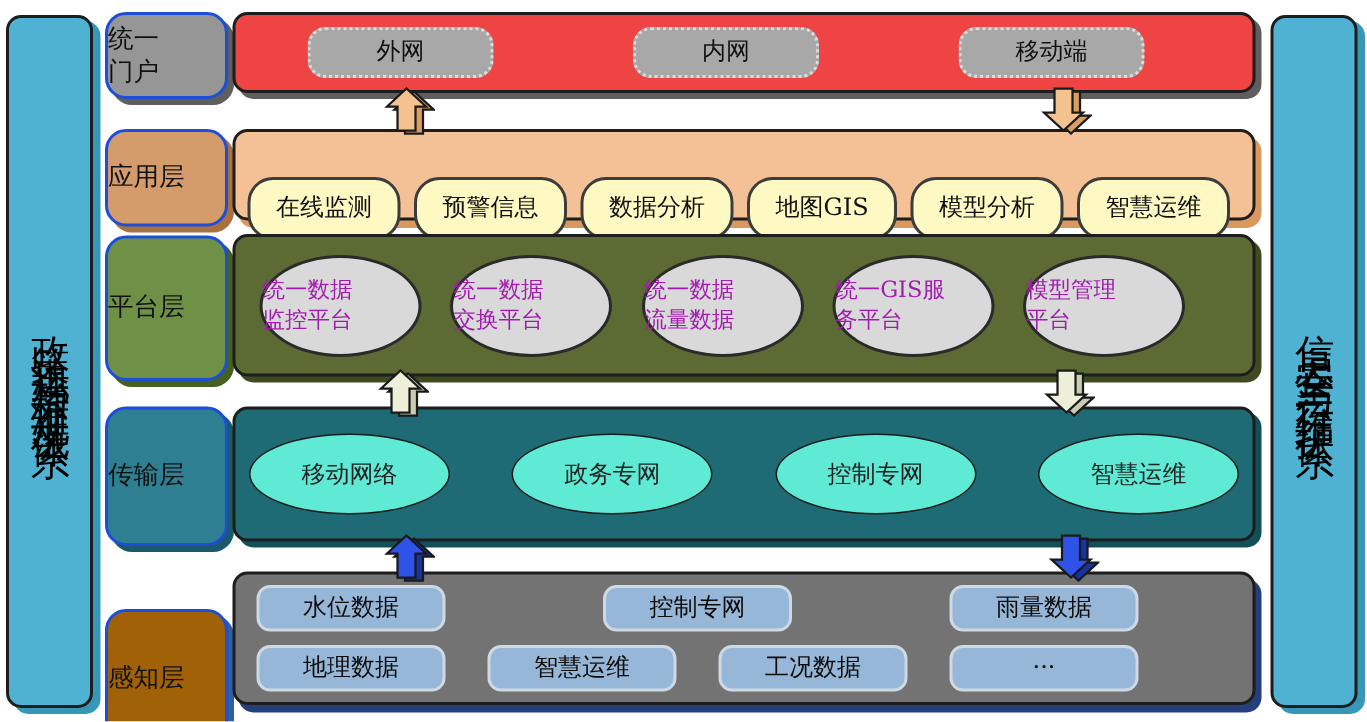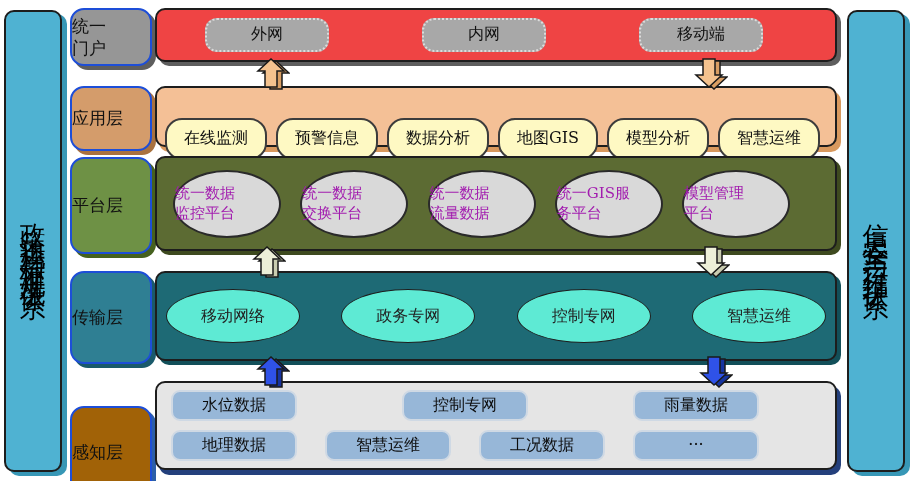--- a/index.html
+++ b/index.html
@@ -48,21 +48,21 @@
   }
   .bar-platform{
     top:156px; height:95px; background:#5C6B33; box-shadow:4px 4px 0 #3e4a1f;
     justify-content:space-between; padding:0 45px 0 16px;
   }
   .bar-transmission{
     top:271px; height:90px; background:#1E6A75; box-shadow:4px 4px 0 #124f59;
     justify-content:space-between; padding:0 9px;
   }
   .bar-perception{
-    top:381px; height:89px; background:#e5e5e5; box-shadow:4px 5px 0 #24407c;
+    top:381px; height:89px; background:#737373; box-shadow:4px 5px 0 #24407c;
     flex-direction:column; justify-content:center; gap:9px; padding:0 76px 0 14px;
   }
   
   .portal-pill{
     width:120px; height:30px; line-height:28px; text-align:center;
     background:#A8A8A8; border:2px dotted #dcdcdc; border-radius:12px; font-size:16px;
   }
   .app-pill{
     height:38px; line-height:36px; padding:0 17px; text-align:center;
     background:#fef9c3; border:2px solid #3c3c3c; border-radius:17px; font-size:16px; white-space:nowrap;margin-top:44px;

